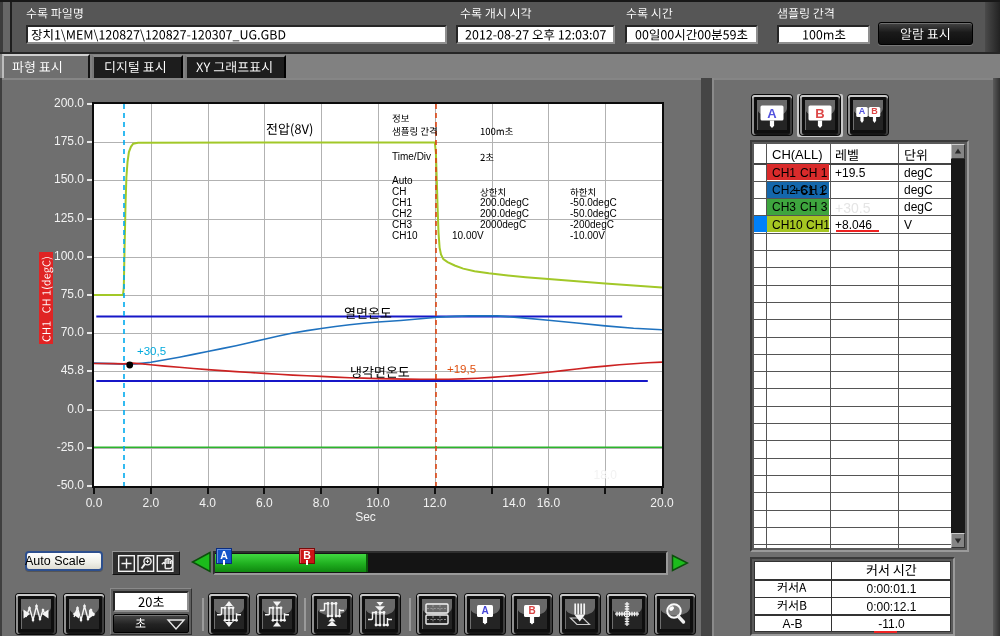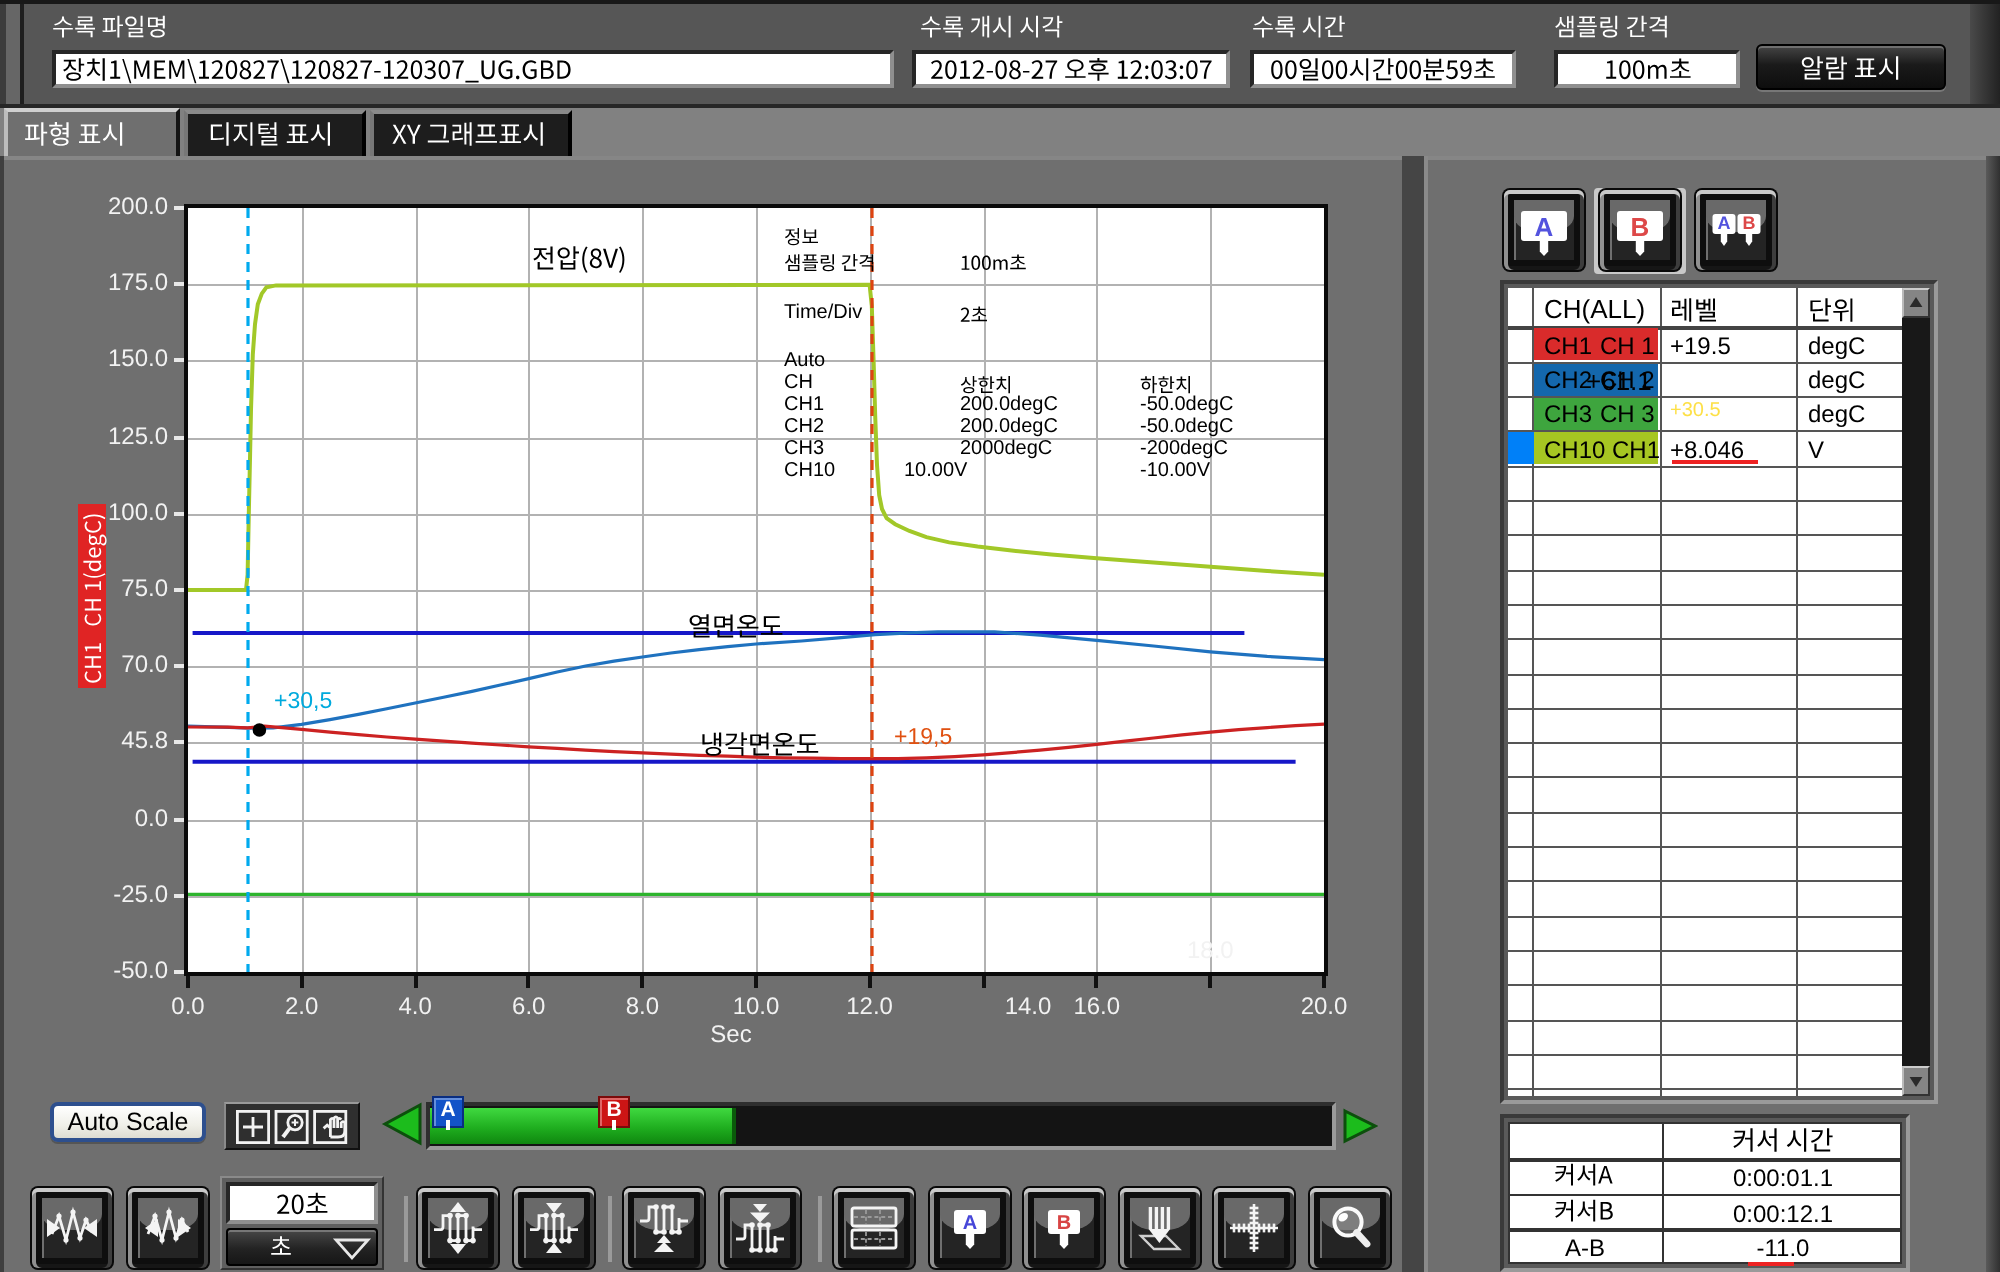--- a/index.html
+++ b/index.html
@@ -191,21 +191,21 @@
 <div class="ab" style="left:490.6px;top:488px;width:2px;height:6px;background:#101010"></div>
 <div class="xlab" style="left:494px;top:496px">14.0</div>
 <div class="ab" style="left:547.4px;top:488px;width:2px;height:6px;background:#101010"></div>
 <div class="xlab" style="left:528.4px;top:496px">16.0</div>
 <div class="ab" style="left:604.2px;top:488px;width:2px;height:6px;background:#101010"></div>
 <div class="xlab" style="left:585.2px;top:468px">18.0</div>
 <div class="ab" style="left:661.0px;top:488px;width:2px;height:6px;background:#101010"></div>
 <div class="xlab" style="left:642.0px;top:496px">20.0</div>
 <div class="xlab" style="left:345.5px;top:510px">Sec</div>
 <div class="ab" style="left:25px;top:551px;width:78px;height:20px;border-radius:4px;border:2px solid #2d4f8e;background:linear-gradient(180deg,#ffffff,#efefe8 60%,#dedcd2);box-shadow:0 1px 0 #555"></div>
-<div class="ab" style="left:25px;top:553.5px;width:78px;height:15px;text-align:center;color:#000;font-size:12.5px">Auto Scale</div>
+<div class="ab" style="left:25px;top:553.5px;width:78px;height:15px;color:#000;font-size:12.5px">Auto Scale</div>
 <div class="ab" style="left:112px;top:551px;width:68px;height:24px;background:#2f2f2f;border-top:1.5px solid #9a9a9a;border-left:1.5px solid #8a8a8a;border-right:1.5px solid #111;border-bottom:1.5px solid #111"></div>
 <svg class="ab" style="left:118px;top:555px" width="58" height="17" viewBox="0 0 58 17">
 <g fill="none" stroke="#f2f2f2" stroke-width="1.4">
 <rect x="0.7" y="0.7" width="15.6" height="15.6"></rect>
 <rect x="20.0" y="0.7" width="15.6" height="15.6"></rect>
 <rect x="39.3" y="0.7" width="15.6" height="15.6"></rect>
 <path d="M8.5,3.5 V13.5 M3.5,8.5 H13.5"></path>
 <circle cx="29.5" cy="6.3" r="3.6"></circle>
 <path d="M27,8.8 L23.5,13.5" stroke-width="2"></path>
 <path d="M29.5,4.6 V8 M27.8,6.3 H31.2" stroke-width="1"></path>
@@ -474,21 +474,21 @@
 <div class="ab" style="left:835px;top:165.7px;font-size:12px;color:#000">+19.5</div>
 <div class="ab" style="left:904px;top:165.7px;font-size:12px;color:#000">degC</div>
 <div class="ab" style="left:767.2px;top:181.5px;width:62.3px;height:16.0px;background:#1467ac"></div>
 <div class="ab" style="left:772px;top:183.0px;font-size:12px;color:#000">CH2</div>
 <div class="ab" style="left:800px;top:183.0px;font-size:12px;color:#000">CH 2</div>
 <div class="ab" style="left:793px;top:183.0px;font-size:13px;color:#000">+61.1</div>
 <div class="ab" style="left:904px;top:183.0px;font-size:12px;color:#000">degC</div>
 <div class="ab" style="left:767.2px;top:198.8px;width:62.3px;height:16.0px;background:#3ea53e"></div>
 <div class="ab" style="left:772px;top:200.3px;font-size:12px;color:#000">CH3</div>
 <div class="ab" style="left:800px;top:200.3px;font-size:12px;color:#000">CH 3</div>
-<div class="ab" style="left:835px;top:200.3px;font-size:10px;color:#fde047">+30.5</div>
+<div class="ab" style="left:835px;top:200.3px;font-size:14px;color:#e5e5e5">+30.5</div>
 <div class="ab" style="left:904px;top:200.3px;font-size:12px;color:#000">degC</div>
 <div class="ab" style="left:754px;top:216.1px;width:12.5px;height:16.0px;background:#0080f8"></div>
 <div class="ab" style="left:767.2px;top:216.1px;width:62.3px;height:16.0px;background:#a6c622"></div>
 <div class="ab" style="left:772px;top:217.6px;font-size:12px;color:#000">CH10</div>
 <div class="ab" style="left:806px;top:217.6px;font-size:12px;color:#000">CH1</div>
 <div class="ab" style="left:835px;top:217.6px;font-size:12px;color:#000">+8.046</div>
 <div class="ab" style="left:904px;top:217.6px;font-size:12px;color:#000">V</div>
 <div class="ab" style="left:836px;top:229.9px;width:43px;height:2px;background:#ee2222"></div>
 <div class="ab" style="left:951px;top:144px;width:14px;height:404px;background:#181818"></div>
 <div class="ab" style="left:951px;top:144px;width:14px;height:15px;background:#858585;border-top:1px solid #ccc;border-left:1px solid #bbb;border-bottom:1px solid #333;border-right:1px solid #333"></div>

